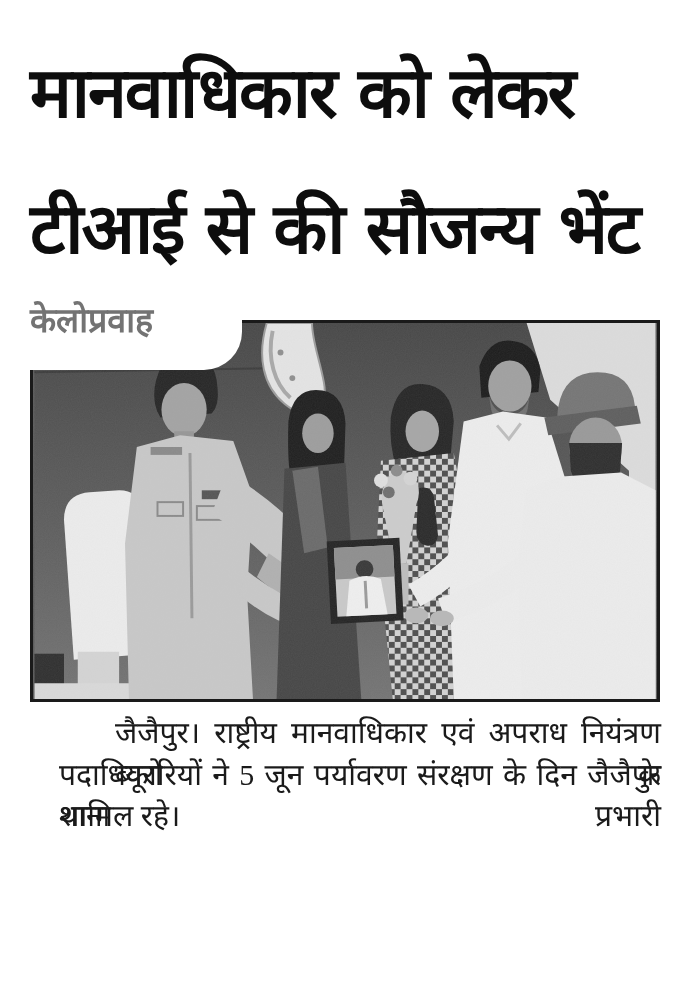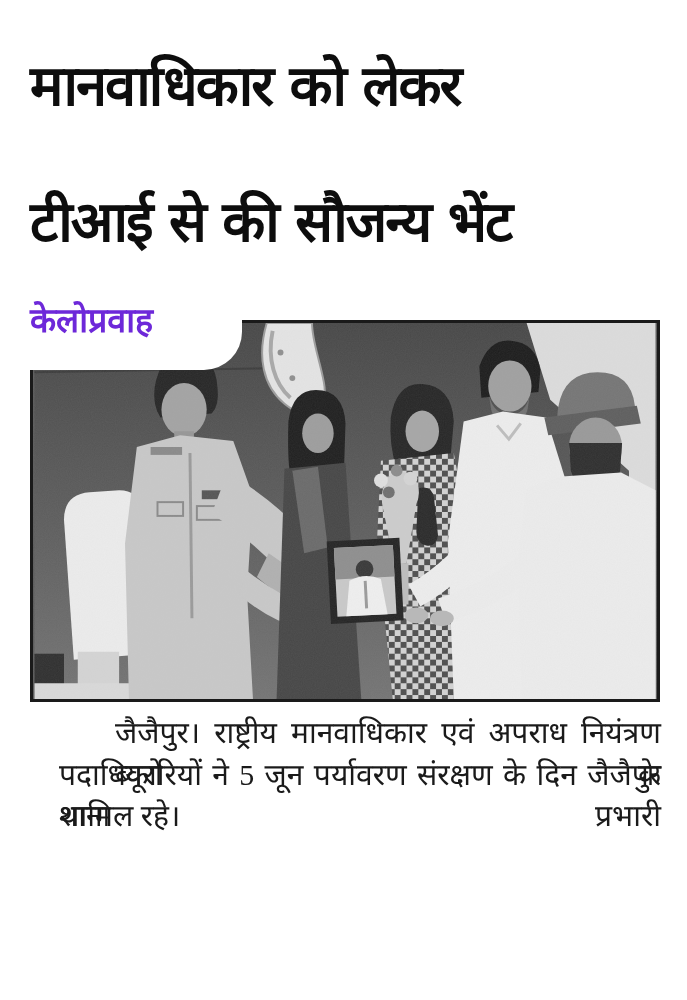--- a/index.html
+++ b/index.html
@@ -9,35 +9,35 @@
     position:relative;
     overflow:hidden;
     font-family:"Liberation Serif", serif;
     color:#161616;
   }
   .headline-line {
     position:absolute;
     left:30px; width:632px;
     font-family:"DejaVu Sans", sans-serif;
     font-weight:bold;
-    font-size:56px;
+    font-size:70px;
     letter-spacing:-2px;
     line-height:1.0;
     color:#0d0d0d;
     white-space:nowrap;
   }
   #hl1 { top:58px; }
   #hl2 { top:194px; }
   .kicker {
     position:absolute;
     left:30px; top:296px;
     font-family:"DejaVu Sans", sans-serif;
     font-weight:bold;
     font-size:34px;
-    color:#6d28d9;
+    color:#737373;
     z-index:5;
   }
   .photo-wrap {
     position:absolute;
     left:30px; top:320px;
     width:630px; height:382px;
     border:3px solid #1a1a1a;
     box-sizing:border-box;
     z-index:1;
     background:#5a5a5a;

